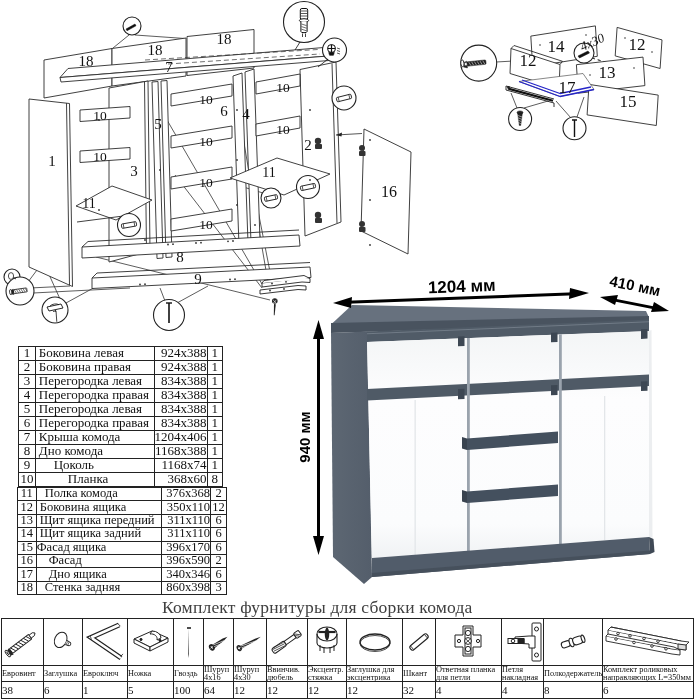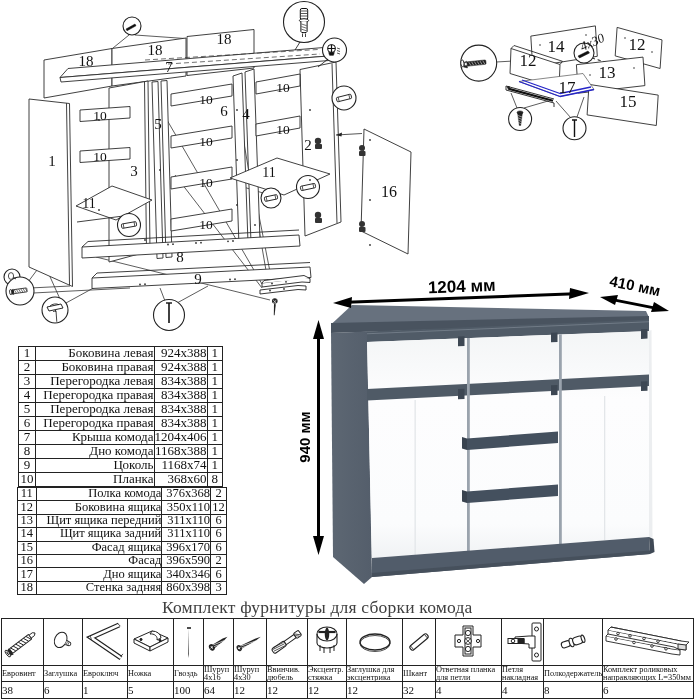--- a/index.html
+++ b/index.html
@@ -5,21 +5,21 @@
 html,body{margin:0;padding:0;background:#fff;}
 #page{position:relative;width:694px;height:700px;background:#fff;overflow:hidden;
   font-family:"Liberation Serif",serif;}
 #diag{position:absolute;left:0;top:0;}
 table{border-collapse:collapse;}
 .pt{position:absolute;font-family:"Liberation Serif",serif;color:#111;}
 .pt td{border:1px solid #222;padding:0;white-space:nowrap;overflow:hidden;}
 .pt tr{height:13px;}
 .pt td{height:13px;line-height:12px;}
 .pt .num{text-align:center;}
-.pt .nm{text-align:right;padding-left:3px;}
+.pt .nm{text-align:left;padding-left:3px;}
 .pt .sz{text-align:right;}
 .pt .q{text-align:center;}
 #title{position:absolute;left:162px;top:597px;font-size:17.5px;color:#404040;
   font-family:"Liberation Serif",serif;letter-spacing:0.2px;}
 #hw{position:absolute;left:1px;top:618px;width:692px;height:80px;table-layout:fixed;
   font-family:"Liberation Serif",serif;color:#111;}
 #hw td{border:1px solid #222;padding:0;text-align:left;vertical-align:middle;overflow:hidden;margin-left:12px;}
 .t1 tr{height:14px !important;}.t1 td{height:13px !important;line-height:12.5px !important;}
 .t2 tr{height:13.4px !important;}.t2 td{height:12.4px !important;line-height:11.8px !important;}
 #hw .lbl{font-size:8.3px;line-height:7.4px;height:15px;white-space:nowrap;}
@@ -82,21 +82,21 @@
           <td class="q">1</td>
         </tr>
 <tr>
           <td class="num">8</td>
           <td class="nm">Дно комода</td>
           <td class="sz">1168х388</td>
           <td class="q">1</td>
         </tr>
 <tr>
           <td class="num">9</td>
-          <td class="nm" style="padding-left:26px">Цоколь</td>
+          <td class="nm" style="padding-left:18px">Цоколь</td>
           <td class="sz">1168х74</td>
           <td class="q">1</td>
         </tr>
 <tr>
           <td class="num">10</td>
           <td class="nm" style="padding-left:32px">Планка</td>
           <td class="sz">368х60</td>
           <td class="q">8</td>
         </tr>
 </tbody>

